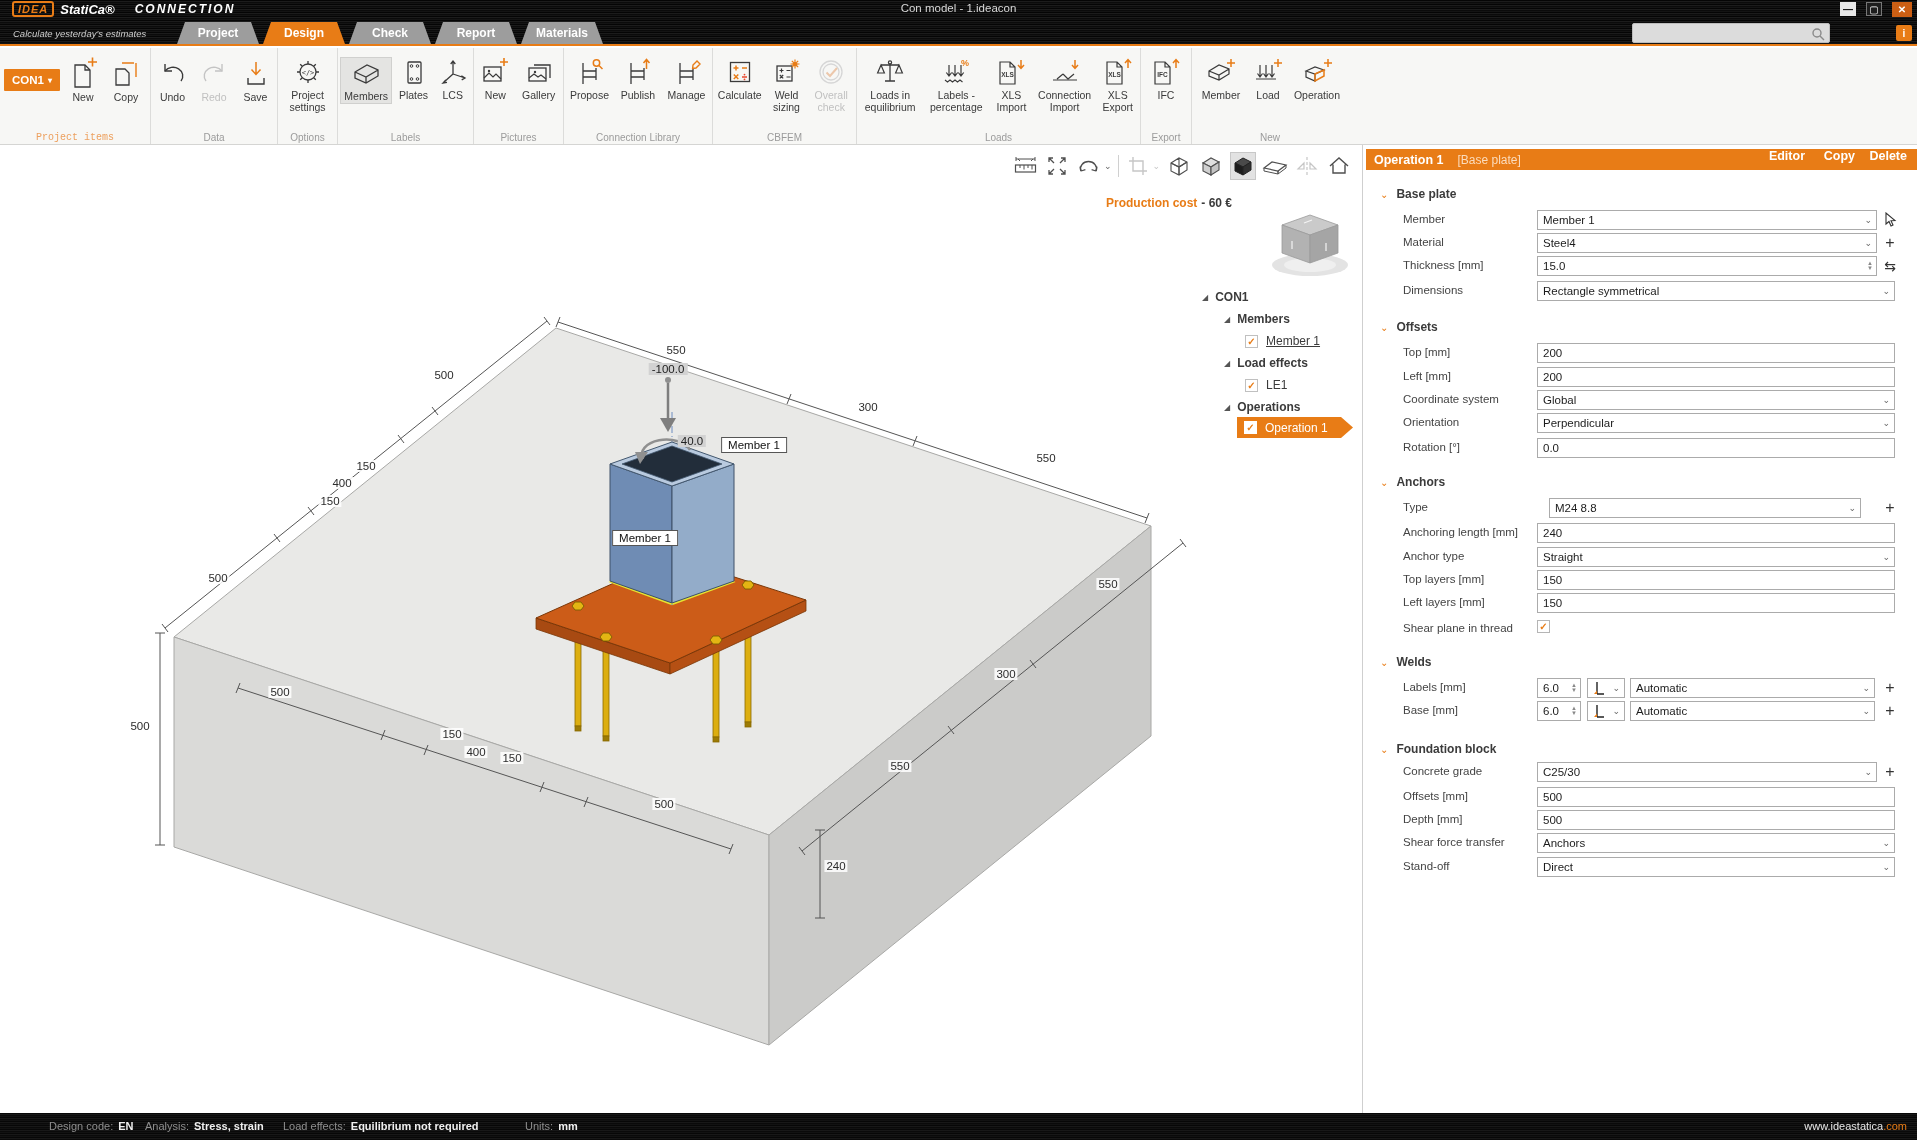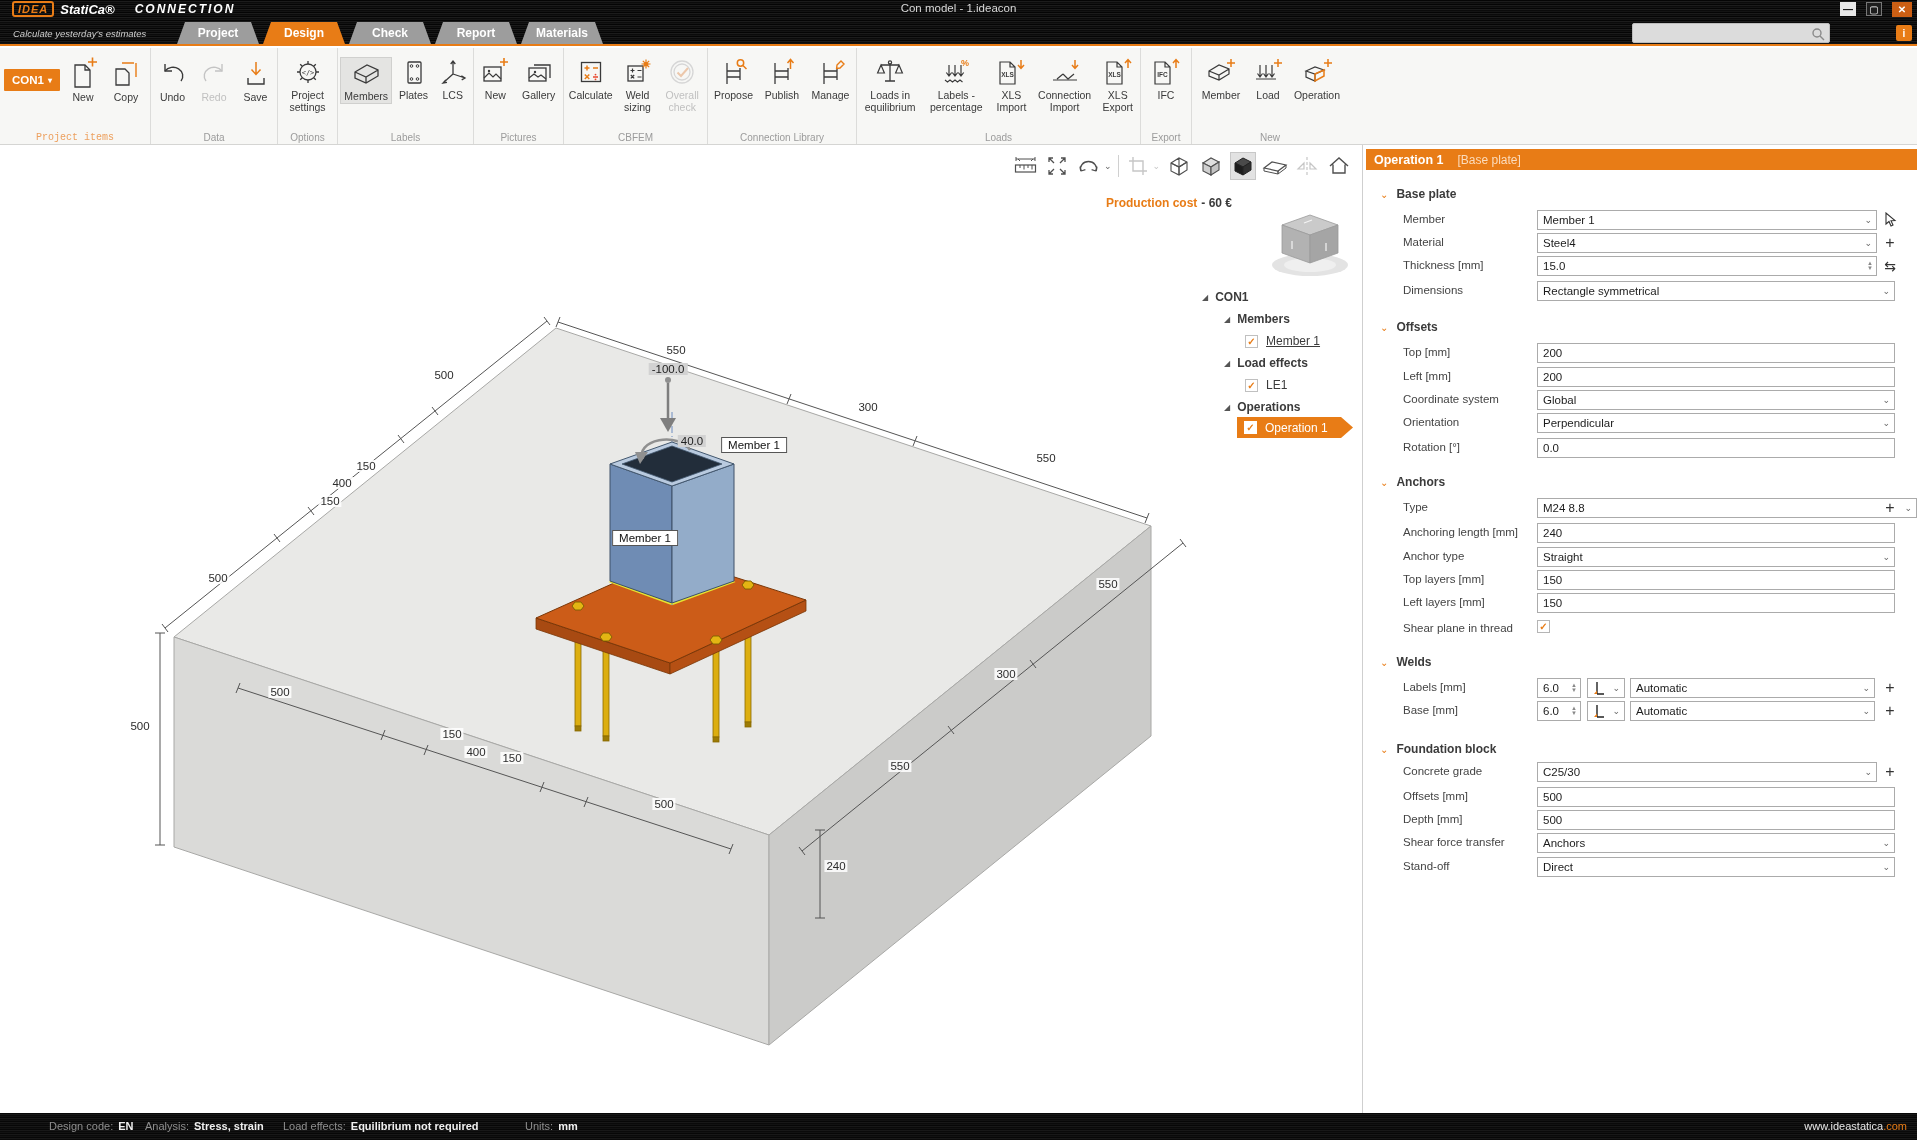--- a/index.html
+++ b/index.html
@@ -72,21 +72,21 @@
   #op-tag { position:absolute; left:41px; top:134px; width:116px; height:21px; background:#e87c16; color:#fff;
     display:flex; align-items:center; padding-left:7px;
     clip-path:polygon(0 0, calc(100% - 12px) 0, 100% 50%, calc(100% - 12px) 100%, 0 100%); }
   #op-tag .tcheck { border-color:#fff; background:#fff; }
 
   
   #panel { position:absolute; left:1366px; top:145px; width:551px; height:968px; background:#fff; font-size:11.5px; }
   #panel-header { position:absolute; left:0; top:4px; width:551px; height:21px; background:#e87c16; color:#fff; display:flex; align-items:center; }
   #panel-header .ptitle { font-weight:bold; font-size:12.5px; margin-left:8px; }
   #panel-header .psub { color:#fbdcbd; font-size:12px; margin-left:14px; }
-  .pact { position:absolute; top:0; height:21px; display:flex; align-items:center; color:#fff; font-weight:bold; font-size:12.5px;margin-top:21px; }
+  .pact { position:absolute; top:0; height:21px; display:flex; align-items:center; color:#fff; font-weight:bold; font-size:12.5px; }
   .sec-title { position:absolute; left:14px; display:flex; align-items:center; gap:8px; font-weight:bold; font-size:12px; color:#3b3b3b; }
   .sec-title .chev { color:#e87c16; font-size:10px; font-weight:normal; }
   .plabel { position:absolute; left:37px; color:#444; }
   .fld { position:absolute; height:20px; border:1px solid #ababab; background:#fff; color:#1c1c1c; display:flex; align-items:center; padding:0 5px; }
   .fld .chev { position:absolute; right:4px; color:#666; font-size:9px; }
   .fld .spin { position:absolute; right:3px; display:flex; flex-direction:column; line-height:5px; font-size:6px; color:#888; }
   .sideicon { position:absolute; width:18px; height:20px; display:flex; align-items:center; justify-content:center; color:#333; font-size:16px; }
   .pcheck { position:absolute; width:13px; height:13px; border:1px solid #b5b5b5; background:#fff; color:#e87c16; font-size:10px; font-weight:bold; display:flex; align-items:center; justify-content:center; }
 
   
@@ -263,20 +263,54 @@
               <circle cx="11" cy="15" r="1.2" fill="#3a3a3a"></circle>
               <path d="M5 21 l5 -4 4 3 3 -2 5 4" fill="none" stroke="#3a3a3a" stroke-width="1.2"></path>
             </svg>
           </span>
         <span class="rtext">Gallery</span>
       </div>
     </div>
     <div class="rlabel">Pictures</div>
   </div>
 
+  <div class="rgroup" style="width:149px">
+    <div class="rbody">
+      <div class="rbtn" style="width:48px">
+        <span>
+            <svg width="30" height="32" viewBox="0 0 30 32">
+              <path d="M8 6 v21 M8 14 h13 M8 20 h13 M21 11 v12" fill="none" stroke="#3a3a3a" stroke-width="1.3"></path>
+              <circle cx="21.5" cy="6" r="3.2" fill="none" stroke="#e87c16" stroke-width="1.5"></circle>
+              <path d="M24 8.5 l3.5 3.5" stroke="#e87c16" stroke-width="1.5"></path>
+            </svg>
+          </span>
+        <span class="rtext">Propose</span>
+      </div>
+      <div class="rbtn" style="width:46px">
+        <span>
+            <svg width="30" height="32" viewBox="0 0 30 32">
+              <path d="M8 6 v21 M8 14 h13 M8 20 h13 M21 11 v12" fill="none" stroke="#3a3a3a" stroke-width="1.3"></path>
+              <path d="M23.5 12 V3 M20.5 6 l3 -3.5 3 3.5" fill="none" stroke="#e87c16" stroke-width="1.5"></path>
+            </svg>
+          </span>
+        <span class="rtext">Publish</span>
+      </div>
+      <div class="rbtn" style="width:48px">
+        <span>
+            <svg width="30" height="32" viewBox="0 0 30 32">
+              <path d="M8 6 v21 M8 14 h13 M8 20 h13 M21 11 v12" fill="none" stroke="#3a3a3a" stroke-width="1.3"></path>
+              <path d="M21 8 l4 -4 3 3 -4 4 -3.4 0.4 z" fill="none" stroke="#e87c16" stroke-width="1.4"></path>
+            </svg>
+          </span>
+        <span class="rtext">Manage</span>
+      </div>
+    </div>
+    <div class="rlabel">Connection Library</div>
+  </div>
+
   <div class="rgroup" style="width:144px">
     <div class="rbody">
       <div class="rbtn" style="width:52px">
         <span>
             <svg width="30" height="32" viewBox="0 0 30 32">
               <rect x="5.5" y="5.5" width="19" height="19" fill="none" stroke="#3a3a3a" stroke-width="1.3"></rect>
               <path d="M8.5 11 h5 M11 8.5 v5 M17 11 h5" stroke="#e87c16" stroke-width="1.5"></path>
               <path d="M8.8 17.5 l4.5 4.5 M13.3 17.5 l-4.5 4.5" stroke="#e87c16" stroke-width="1.5"></path>
               <path d="M17 20 h5" stroke="#e8472c" stroke-width="1.5"></path>
               <circle cx="19.5" cy="17.6" r="0.9" fill="#e8472c"></circle>
@@ -301,54 +335,20 @@
             <svg width="30" height="32" viewBox="0 0 30 32">
               <circle cx="15" cy="15" r="11" fill="none" stroke="#d6d6d6" stroke-width="1.3"></circle>
               <circle cx="15" cy="15" r="8" fill="none" stroke="#d6d6d6" stroke-width="1.3"></circle>
               <path d="M10.5 15.5 l3.5 3.5 7 -8" fill="none" stroke="#ecc7ab" stroke-width="2"></path>
             </svg>
           </span>
         <span class="rtext">Overall check</span>
       </div>
     </div>
     <div class="rlabel">CBFEM</div>
-  </div>
-
-  <div class="rgroup" style="width:149px">
-    <div class="rbody">
-      <div class="rbtn" style="width:48px">
-        <span>
-            <svg width="30" height="32" viewBox="0 0 30 32">
-              <path d="M8 6 v21 M8 14 h13 M8 20 h13 M21 11 v12" fill="none" stroke="#3a3a3a" stroke-width="1.3"></path>
-              <circle cx="21.5" cy="6" r="3.2" fill="none" stroke="#e87c16" stroke-width="1.5"></circle>
-              <path d="M24 8.5 l3.5 3.5" stroke="#e87c16" stroke-width="1.5"></path>
-            </svg>
-          </span>
-        <span class="rtext">Propose</span>
-      </div>
-      <div class="rbtn" style="width:46px">
-        <span>
-            <svg width="30" height="32" viewBox="0 0 30 32">
-              <path d="M8 6 v21 M8 14 h13 M8 20 h13 M21 11 v12" fill="none" stroke="#3a3a3a" stroke-width="1.3"></path>
-              <path d="M23.5 12 V3 M20.5 6 l3 -3.5 3 3.5" fill="none" stroke="#e87c16" stroke-width="1.5"></path>
-            </svg>
-          </span>
-        <span class="rtext">Publish</span>
-      </div>
-      <div class="rbtn" style="width:48px">
-        <span>
-            <svg width="30" height="32" viewBox="0 0 30 32">
-              <path d="M8 6 v21 M8 14 h13 M8 20 h13 M21 11 v12" fill="none" stroke="#3a3a3a" stroke-width="1.3"></path>
-              <path d="M21 8 l4 -4 3 3 -4 4 -3.4 0.4 z" fill="none" stroke="#e87c16" stroke-width="1.4"></path>
-            </svg>
-          </span>
-        <span class="rtext">Manage</span>
-      </div>
-    </div>
-    <div class="rlabel">Connection Library</div>
   </div>
 
   <div class="rgroup" style="width:284px">
     <div class="rbody">
       <div class="rbtn wide">
         <span>
             <svg width="32" height="32" viewBox="0 0 32 32">
               <path d="M16 6 v18 M11 24 h10 M7 8 h18" fill="none" stroke="#3a3a3a" stroke-width="1.3"></path>
               <circle cx="16" cy="5.5" r="1.6" fill="none" stroke="#3a3a3a" stroke-width="1.2"></circle>
               <path d="M7 8 L3.6 16 h6.8 Z M25 8 L21.6 16 h6.8 Z" fill="none" stroke="#3a3a3a" stroke-width="1.2"></path>
@@ -734,21 +734,21 @@
   <div class="plabel" style="top:296px">Rotation [°]</div>
   <div class="fld" style="left:171px; top:293px; width:358px">
       <span>0.0</span>
     </div>
 
   <div class="sec-title" style="top:330px">
       <span class="chev">⌄</span>
       <span>Anchors</span>
     </div>
   <div class="plabel" style="top:356px">Type</div>
-  <div class="fld" style="left:171px; top:353px; width:380px">
+  <div class="fld" style="left:183px; top:353px; width:312px">
       <span>M24 8.8</span>
       <span class="chev">⌄</span>
     </div>
   <div class="sideicon" style="left:515px; top:353px">+</div>
   <div class="plabel" style="top:381px">Anchoring length [mm]</div>
   <div class="fld" style="left:171px; top:378px; width:358px">
       <span>240</span>
     </div>
   <div class="plabel" style="top:405px">Anchor type</div>
   <div class="fld" style="left:171px; top:402px; width:358px">

